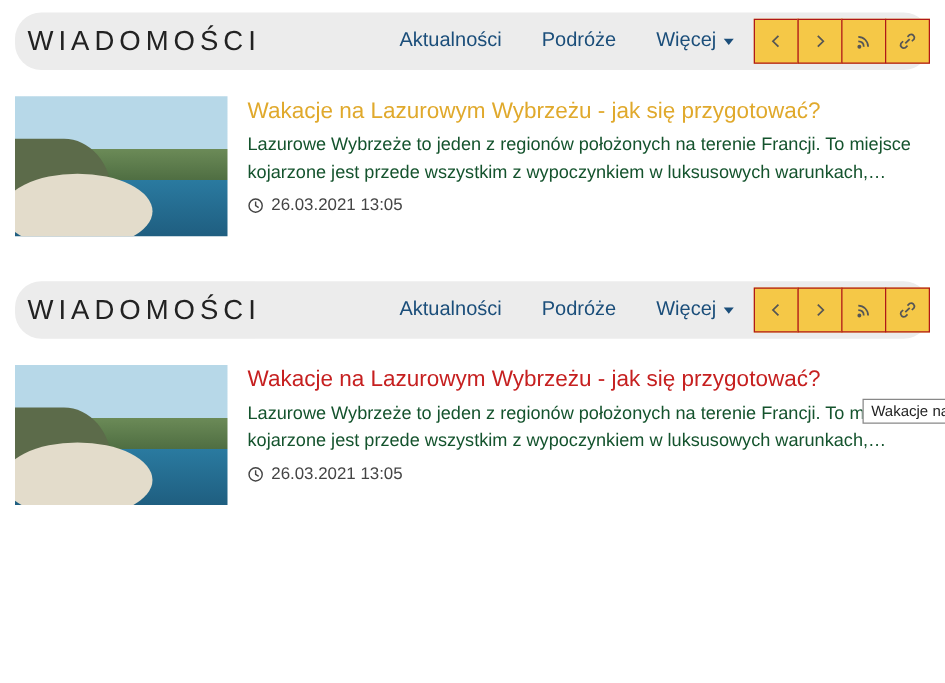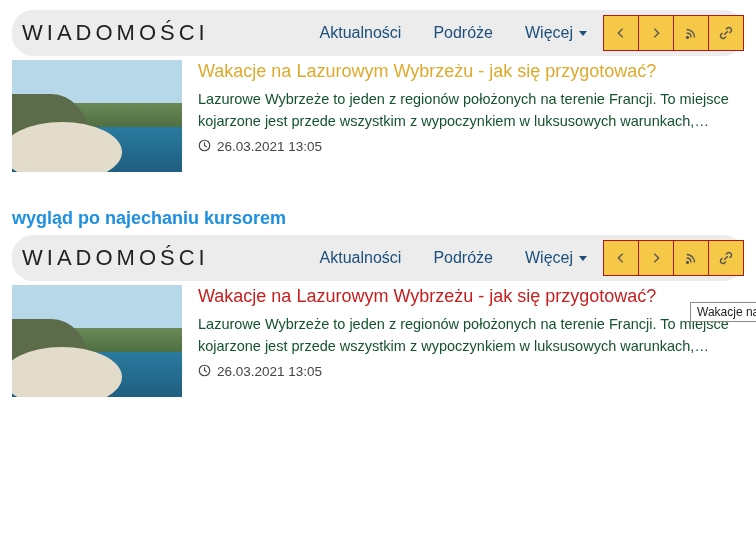--- a/index.html
+++ b/index.html
@@ -49,21 +49,21 @@
     margin: 5px 0 5px 0;
     background: #f5c847;
     border: 1px solid #b01818;
     display: flex;
     align-items: center;
     justify-content: center;
     cursor: pointer;
   }
   .iconbtn + .iconbtn { border-left: 1px solid #b01818; margin-left: -1px; }
   .iconbtn svg { width: 14px; height: 14px; stroke: #555; fill: none; stroke-width: 1.6; }
-  .card { display: flex; gap: 16px; padding: 4px 0 0 0; }
+  .card { display: flex; gap: 16px; padding: 21px 0 0 0; }
   .thumb {
     width: 170px;
     height: 112px;
     flex: 0 0 170px;
     background: linear-gradient(to bottom, #b7d8e8 0%, #b7d8e8 38%, #6b8a57 38%, #4f6e42 60%, #2a7aa0 60%, #1f5e80 100%);
     position: relative;
     overflow: hidden;
   }
   .thumb::before {
     content: "";
@@ -91,21 +91,21 @@
     line-height: 1.3;
     cursor: pointer;
   }
   .title.hover { color: #c62020; }
   .excerpt {
     font-size: 14.5px;
     color: #14532d;
     line-height: 1.5;
     margin-bottom: 6px;
   }
-  .meta { color: #444; font-size: 13.5px; display: flex; align-items: flex-start; gap: 6px; }
+  .meta { color: #444; font-size: 13.5px; display: flex; align-items: flex-end; gap: 6px; }
   .meta svg { width: 13px; height: 13px; stroke: #444; fill: none; stroke-width: 1.4; }
   .tooltip {
     position: absolute;
     background: #fff;
     border: 1px solid #888;
     padding: 2px 6px;
     font-size: 12px;
     color: #222;
     white-space: nowrap;
   }
@@ -166,21 +166,20 @@
               <circle cx="8" cy="8" r="6.5"></circle>
               <path d="M8 4v4l3 2"></path>
             </svg>
           <span>26.03.2021 13:05</span>
         </div>
       </div>
     </div>
   </div>
 
   <div class="block">
-    <div class="state-label">wygląd po najechaniu kursorem</div>
 
     <div class="bar">
       <div class="brand">WIADOMOŚCI</div>
       <div class="nav">
         <div class="nav-link">Aktualności</div>
         <div class="nav-link">Podróże</div>
         <div class="nav-link">
           <span>Więcej</span>
           <span class="caret"></span>
         </div>

